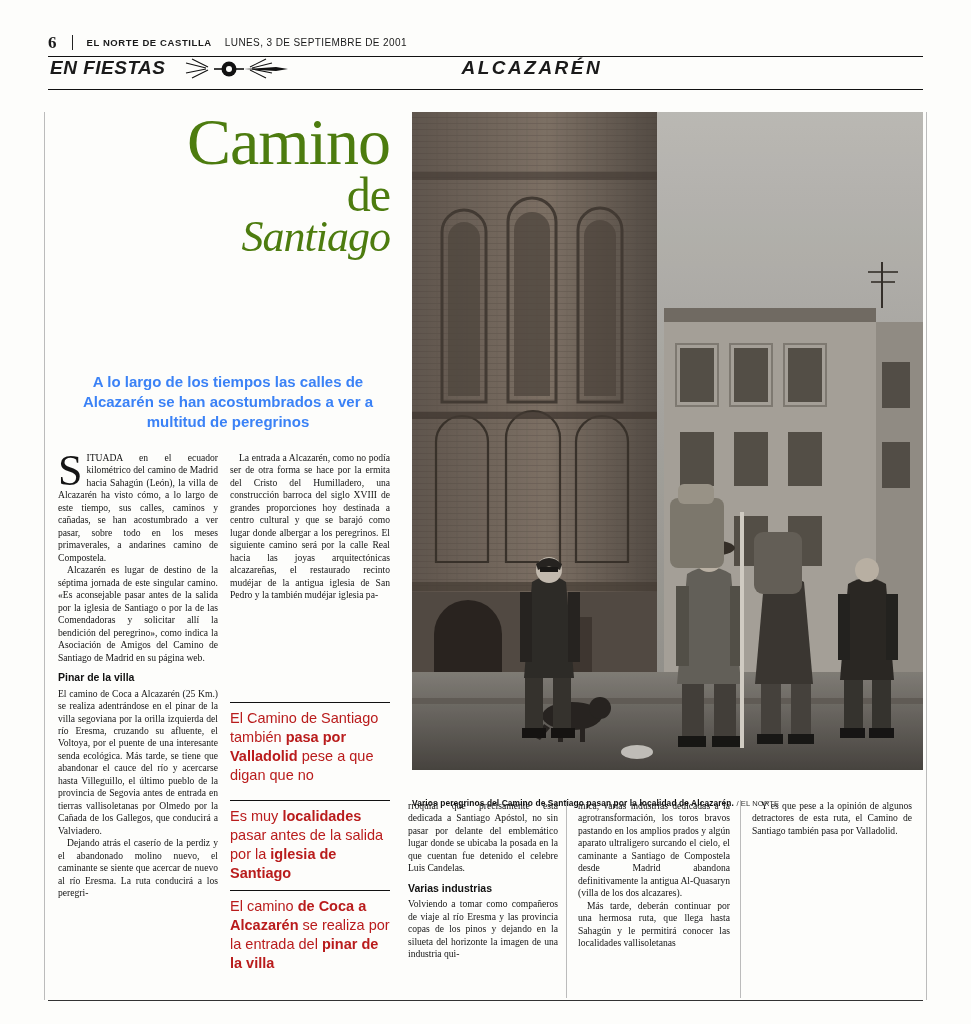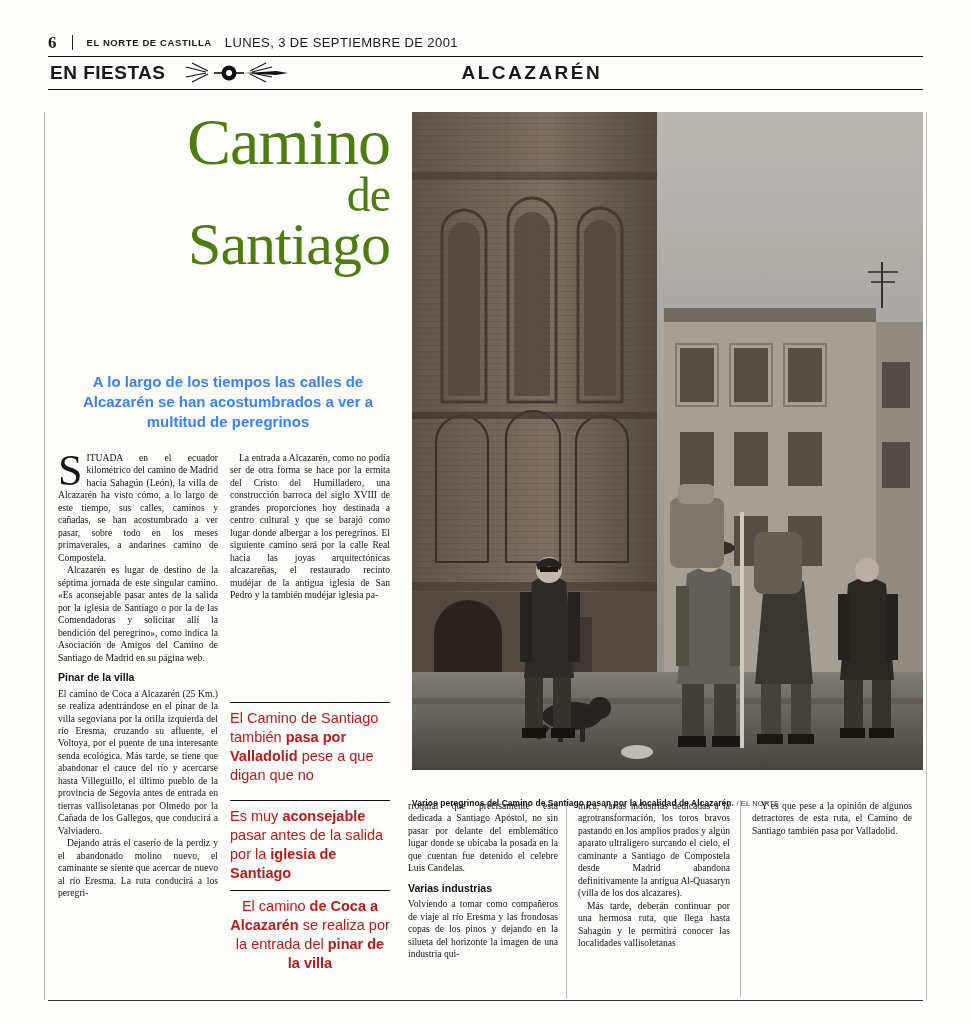--- a/index.html
+++ b/index.html
@@ -49,35 +49,35 @@
   .mast-paper {
     font-family: "Liberation Sans", sans-serif;
     font-size: 9.5px;
     font-weight: bold;
     letter-spacing: 0.6px;
     padding-left: 6px;
     text-align: right;
   }
   .mast-date {
     font-family: "Liberation Sans", sans-serif;
-    font-size: 13px;
+    font-size: 10px;
     letter-spacing: 0.4px;
     padding-left: 5px;
   }
 
   .section-bar {
     position: absolute;
     left: 48px;
     top: 56px;
     width: 875px;
     height: 32px;
     border-top: 1.5px solid #111;
     border-bottom: 1.5px solid #111;
     display: flex;
-    align-items: center;
+    font-style: italic;
   }
   .section-left {
     font-family: "Liberation Sans", sans-serif;
     font-weight: bold;
     font-size: 19px;
     letter-spacing: 0.5px;
     padding-left: 2px;
   }
   .section-orn {
     flex: 0 0 auto;
@@ -103,21 +103,21 @@
     width: 330px;
     text-align: right;
     font-family: "Liberation Serif", serif;
     font-size: 62px;
     line-height: 0.92;
     letter-spacing: -1px;
     color: #4d7c0f;
   }
   .headline .l1 { display:block; font-size: 66px; }
   .headline .l2 { display:block; font-size: 48px; }
-  .headline .l3 { display:block; font-size: 60px; }
+  .headline .l3 { display:block; font-size: 44px; font-style: italic; }
 
   .standfirst {
     position: absolute;
     left: 58px;
     top: 372px;
     width: 340px;
     text-align: center;
     font-family: "Liberation Sans", sans-serif;
     font-weight: bold;
     font-size: 15px;
@@ -196,21 +196,21 @@
     font-size: 14.5px;
     line-height: 1.30;
     color: #b91c1c;
     border-top: 1px solid #111;
     padding-top: 6px;
     width: 160px;
   }
   .pull b { font-weight: bold; }
   #pull1 { left: 230px; top: 702px; }
   #pull2 { left: 230px; top: 800px; }
-  #pull3 { left: 230px; top: 890px; text-align: center; }
+  #pull3 { left: 230px; top: 890px; }
 
   
   #col3 { left: 408px; top: 800px; width: 150px; }
   #col4 { left: 578px; top: 800px; width: 152px; }
   #col5 { left: 752px; top: 800px; width: 160px; }
 
   .vline {
     position: absolute;
     width: 1px;
     background: #bbb;
@@ -427,31 +427,31 @@
 
   <div class="col" id="col2">
     <p>La entrada a Alcazarén, como no podía ser de otra forma se hace por la ermita del Cristo del Humilladero, una construcción barroca del siglo XVIII de grandes proporciones hoy destinada a centro cultural y que se barajó como lugar donde albergar a los peregrinos. El siguiente camino será por la calle Real hacia las joyas arquitectónicas alcazareñas, el restaurado recinto mudéjar de la antigua iglesia de San Pedro y la también mudéjar iglesia pa-</p>
   </div>
 
   <div class="pull" id="pull1">
     <span>El Camino de Santiago también </span><b>pasa por Valladolid</b><span> pese a que digan que no</span>
   </div>
 
   <div class="pull" id="pull2">
-    <span>Es muy </span><b>aconsejable</b><span> pasar antes de la salida por la </span><b>iglesia de Santiago</b>
+    <span>Es muy </span><b>localidades</b><span> pasar antes de la salida por la </span><b>iglesia de Santiago</b>
   </div>
 
   <div class="pull" id="pull3">
     <span>El camino </span><b>de Coca a Alcazarén</b><span> se realiza por la entrada del </span><b>pinar de la villa</b>
   </div>
 
   <div class="col" id="col3">
     <p class="first">rroquial que precisamente está dedicada a Santiago Apóstol, no sin pasar por delante del emblemático lugar donde se ubicaba la posada en la que cuentan fue detenido el celebre Luis Candelas.</p>
     <div class="subhead">Varias industrias</div>
-    <p class="first">Volviendo a tomar como compañeros de viaje al río Eresma y las frondosas copas de los pinos y dejando en la silueta del horizonte la imagen de una industria qui-</p>
+    <p class="first">Volviendo a tomar como compañeros de viaje al río Eresma y las provincia copas de los pinos y dejando en la silueta del horizonte la imagen de una industria qui-</p>
   </div>
 
   <div class="col" id="col4">
     <p class="first">mica, varias industrias dedicadas a la agrotransformación, los toros bravos pastando en los amplios prados y algún aparato ultraligero surcando el cielo, el caminante a Santiago de Compostela desde Madrid abandona definitivamente la antigua Al-Quasaryn (villa de los dos alcazares).</p>
     <p>Más tarde, deberán continuar por una hermosa ruta, que llega hasta Sahagún y le permitirá conocer las localidades vallisoletanas</p>
   </div>
 
   <div class="col" id="col5">
     <p>Y es que pese a la opinión de algunos detractores de esta ruta, el Camino de Santiago también pasa por Valladolid.</p>
   </div>

